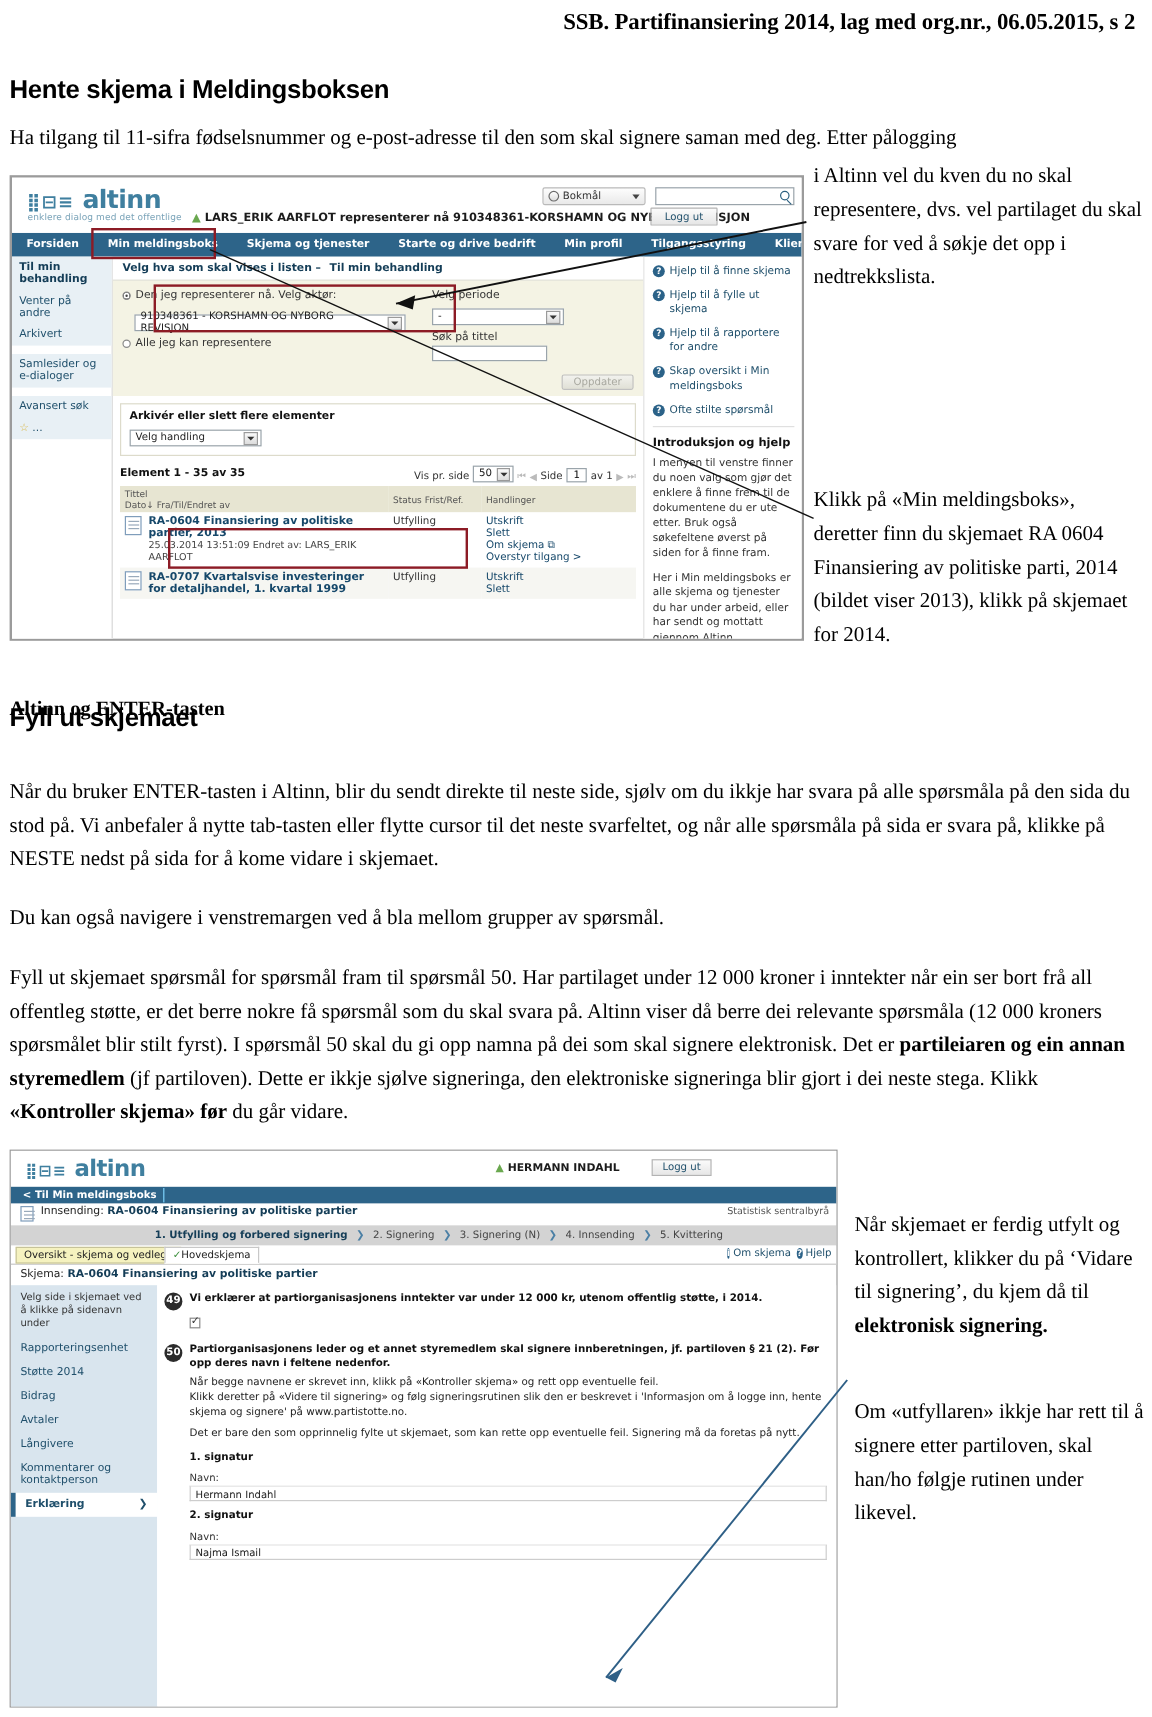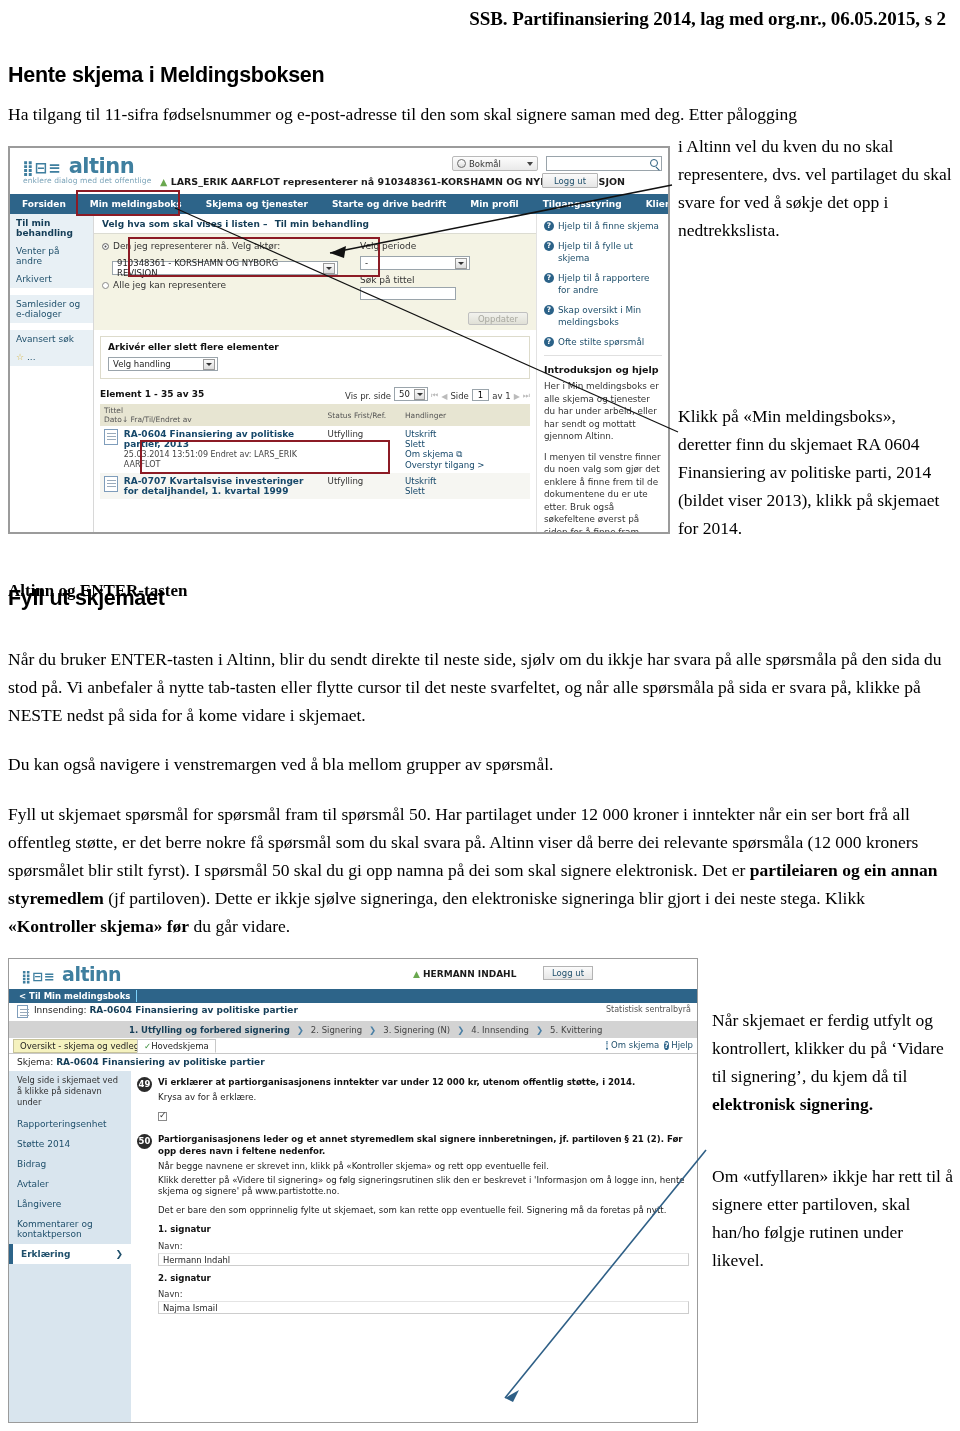--- a/index.html
+++ b/index.html
@@ -457,22 +457,22 @@
         <div class="helpline">
           <span class="qmark">?</span>
           <span>Skap oversikt i Min meldingsboks</span>
         </div>
         <div class="helpline">
           <span class="qmark">?</span>
           <span>Ofte stilte spørsmål</span>
         </div>
         <div style="border-top:1px solid #e0e0e0;"></div>
         <div class="rh-title">Introduksjon og hjelp</div>
+        <div class="rh-par">I menyen til venstre finner du noen valg som gjør det enklere å finne frem til de dokumentene du er ute etter. Bruk også søkefeltene øverst på siden for å finne fram.</div>
         <div class="rh-par">Her i Min meldingsboks er alle skjema og tjenester du har under arbeid, eller har sendt og mottatt gjennom Altinn.</div>
-        <div class="rh-par">I menyen til venstre finner du noen valg som gjør det enklere å finne frem til de dokumentene du er ute etter. Bruk også søkefeltene øverst på siden for å finne fram.</div>
       </div>
     </div>
 
     <div class="redbox" style="left:66px; top:42px; width:104px; height:26px;"></div>
     <div class="redbox" style="left:118px; top:89px; width:252px; height:40px;"></div>
     <div class="redbox" style="left:130px; top:292px; width:250px; height:34px;"></div>
   </div>
 
   <h2 class="doc-h2" style="position:absolute; left:8px; top:586px;">Fyll ut skjemaet</h2>
   <h3 class="doc-h3" style="position:absolute; left:8px; top:569px;text-align:center;">Altinn og ENTER-tasten</h3>
@@ -556,21 +556,20 @@
           <span>❯</span>
         </div>
       </div>
 
       <div class="s2-content">
 
         <div class="qrow">
           <span class="qnum">49</span>
           <div style="flex:1;">
             <div class="qtext"><b>Vi erklærer at partiorganisasjonens inntekter var under 12 000 kr, utenom offentlig støtte, i 2014.</b></div>
-            <div class="qtext" style="margin-top:3px;">Krysa av for å erklære.</div>
             <div style="margin-top:3px;"><span class="checkbox-sm"></span></div>
           </div>
         </div>
 
         <div class="qrow" style="margin-top:9px;">
           <span class="qnum">50</span>
           <div style="flex:1;">
             <div class="qtext"><b>Partiorganisasjonens leder og et annet styremedlem skal signere innberetningen, jf. partiloven § 21 (2). Før opp deres navn i feltene nedenfor.</b></div>
             <div class="qtext" style="margin-top:4px;">Når begge navnene er skrevet inn, klikk på «Kontroller skjema» og rett opp eventuelle feil.</div>
             <div class="qtext" style="margin-top:2px;">Klikk deretter på «Videre til signering» og følg signeringsrutinen slik den er beskrevet i 'Informasjon om å logge inn, hente skjema og signere' på www.partistotte.no.</div>

